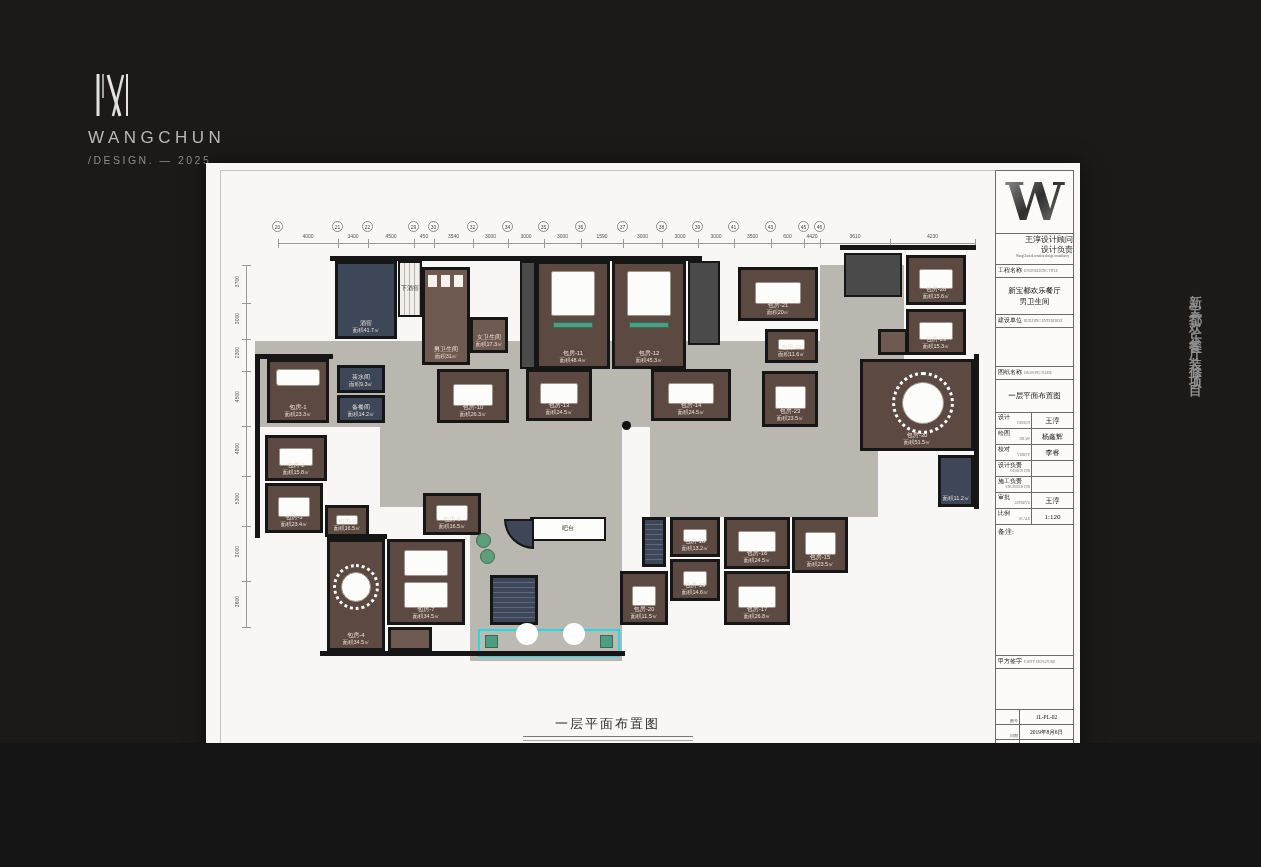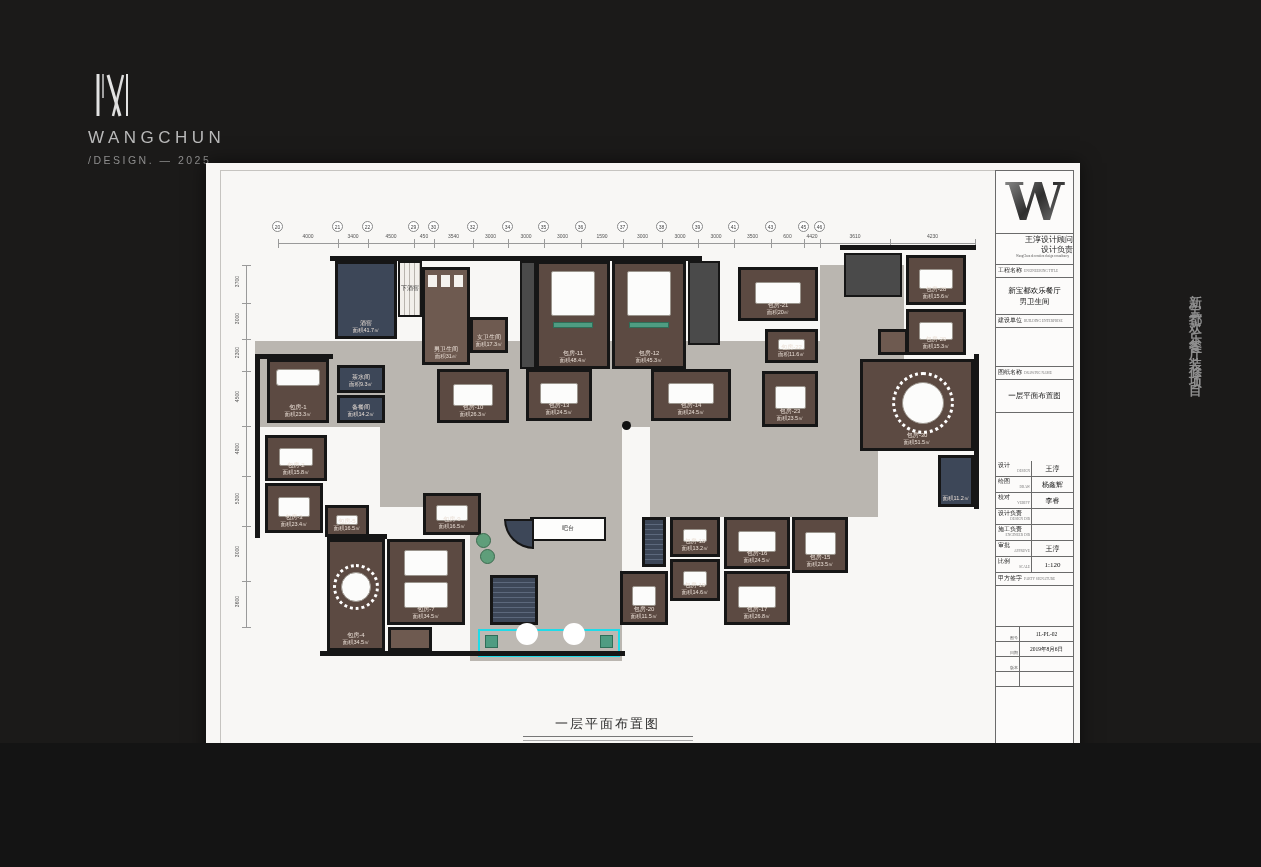--- a/index.html
+++ b/index.html
@@ -77,21 +77,21 @@
   .tb .tb-logo{height:62px;display:flex;align-items:center;justify-content:center;}
   .tb-company{height:30px;text-align:right;}
   .tb-company .cn{font-size:8px;color:#222;line-height:1.15;padding-top:1px;}
   .tb-company .en{font-size:3.5px;color:#555;transform:scale(.9);}
   .tb-lab{height:11px;font-size:6px;color:#222;padding:1px 2px 0;white-space:nowrap;}
   .tb-lab .en{font-size:3.5px;color:#777;margin-left:2px;}
   .tb-cell{display:flex;flex-direction:column;align-items:center;justify-content:center;text-align:center;}
   .tb-cell.project{height:36px;font-size:7.5px;color:#111;line-height:1.5;}
   .tb-cell.client{height:38px;}
   .tb-cell.drawing{height:32px;font-size:7.5px;color:#111;}
-  .tb-people{display:flex;flex-direction:column;margin-top:48px;}
+  .tb-people{display:flex;flex-direction:column;}
   .p-row{display:flex;height:15px;border-bottom:1px solid #6b6b6b;}
   .p-row:last-child{border-bottom:none;}
   .p-lab{width:32px;border-right:1px solid #6b6b6b;padding:1px 1px 0 2px;}
   .p-lab .cn{font-size:6px;color:#222;display:block;line-height:1.1;}
   .p-lab .en{font-size:3.5px;color:#777;display:block;text-align:right;}
   .p-val{flex:1;display:flex;align-items:center;justify-content:center;font-size:7px;color:#111;}
   .tb-remark{flex:1;padding:2px;font-size:7px;color:#222;}
   .tb-cell.signbox{height:40px;}
   .tb-bottom{display:flex;flex-direction:column;}
   .b-row{display:flex;height:14px;border-bottom:1px solid #6b6b6b;}
@@ -440,20 +440,23 @@
             <div class="p-val">王淳</div>
           </div>
           <div class="p-row">
             <div class="p-lab">
               <span class="cn">比例</span>
               <span class="en">SCALE</span>
             </div>
             <div class="p-val">1:120</div>
           </div>
         </div>
+      <div class="tb-remark">
+        <span>备注:</span>
+      </div>
       <div class="tb-lab">
         <span>甲方签字</span><span class="en">PARTY SIGNATURE</span>
       </div>
       <div class="tb-cell signbox"></div>
       <div class="tb-bottom">
           <div class="b-row">
             <div class="b-lab">图号</div>
             <div class="b-val">1L-PL-02</div>
           </div>
           <div class="b-row">

